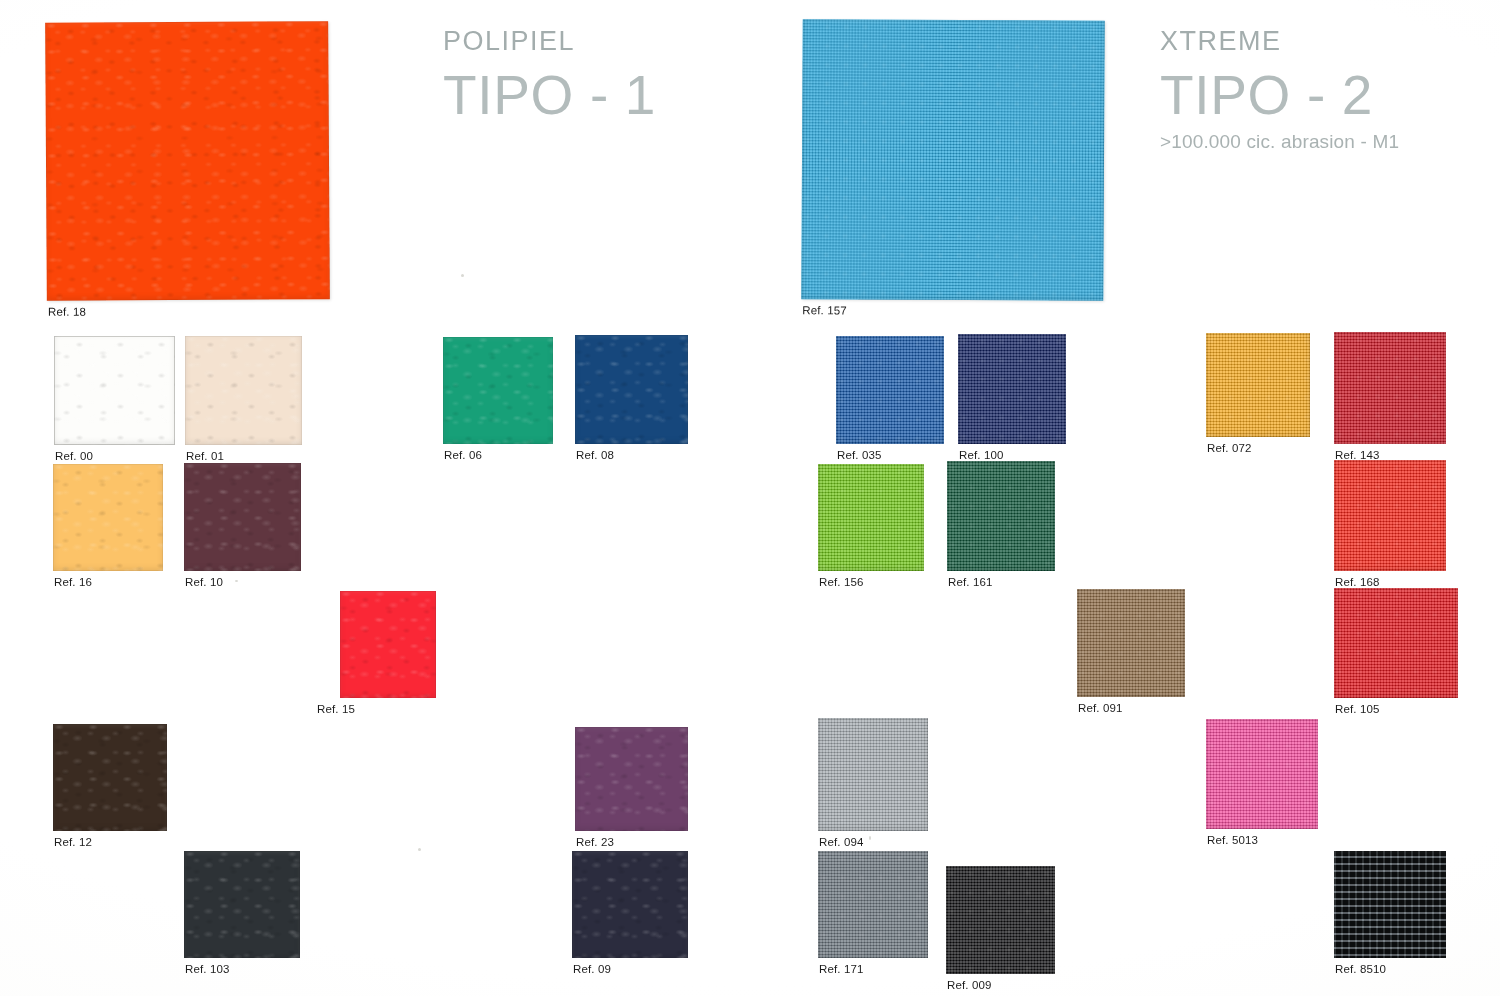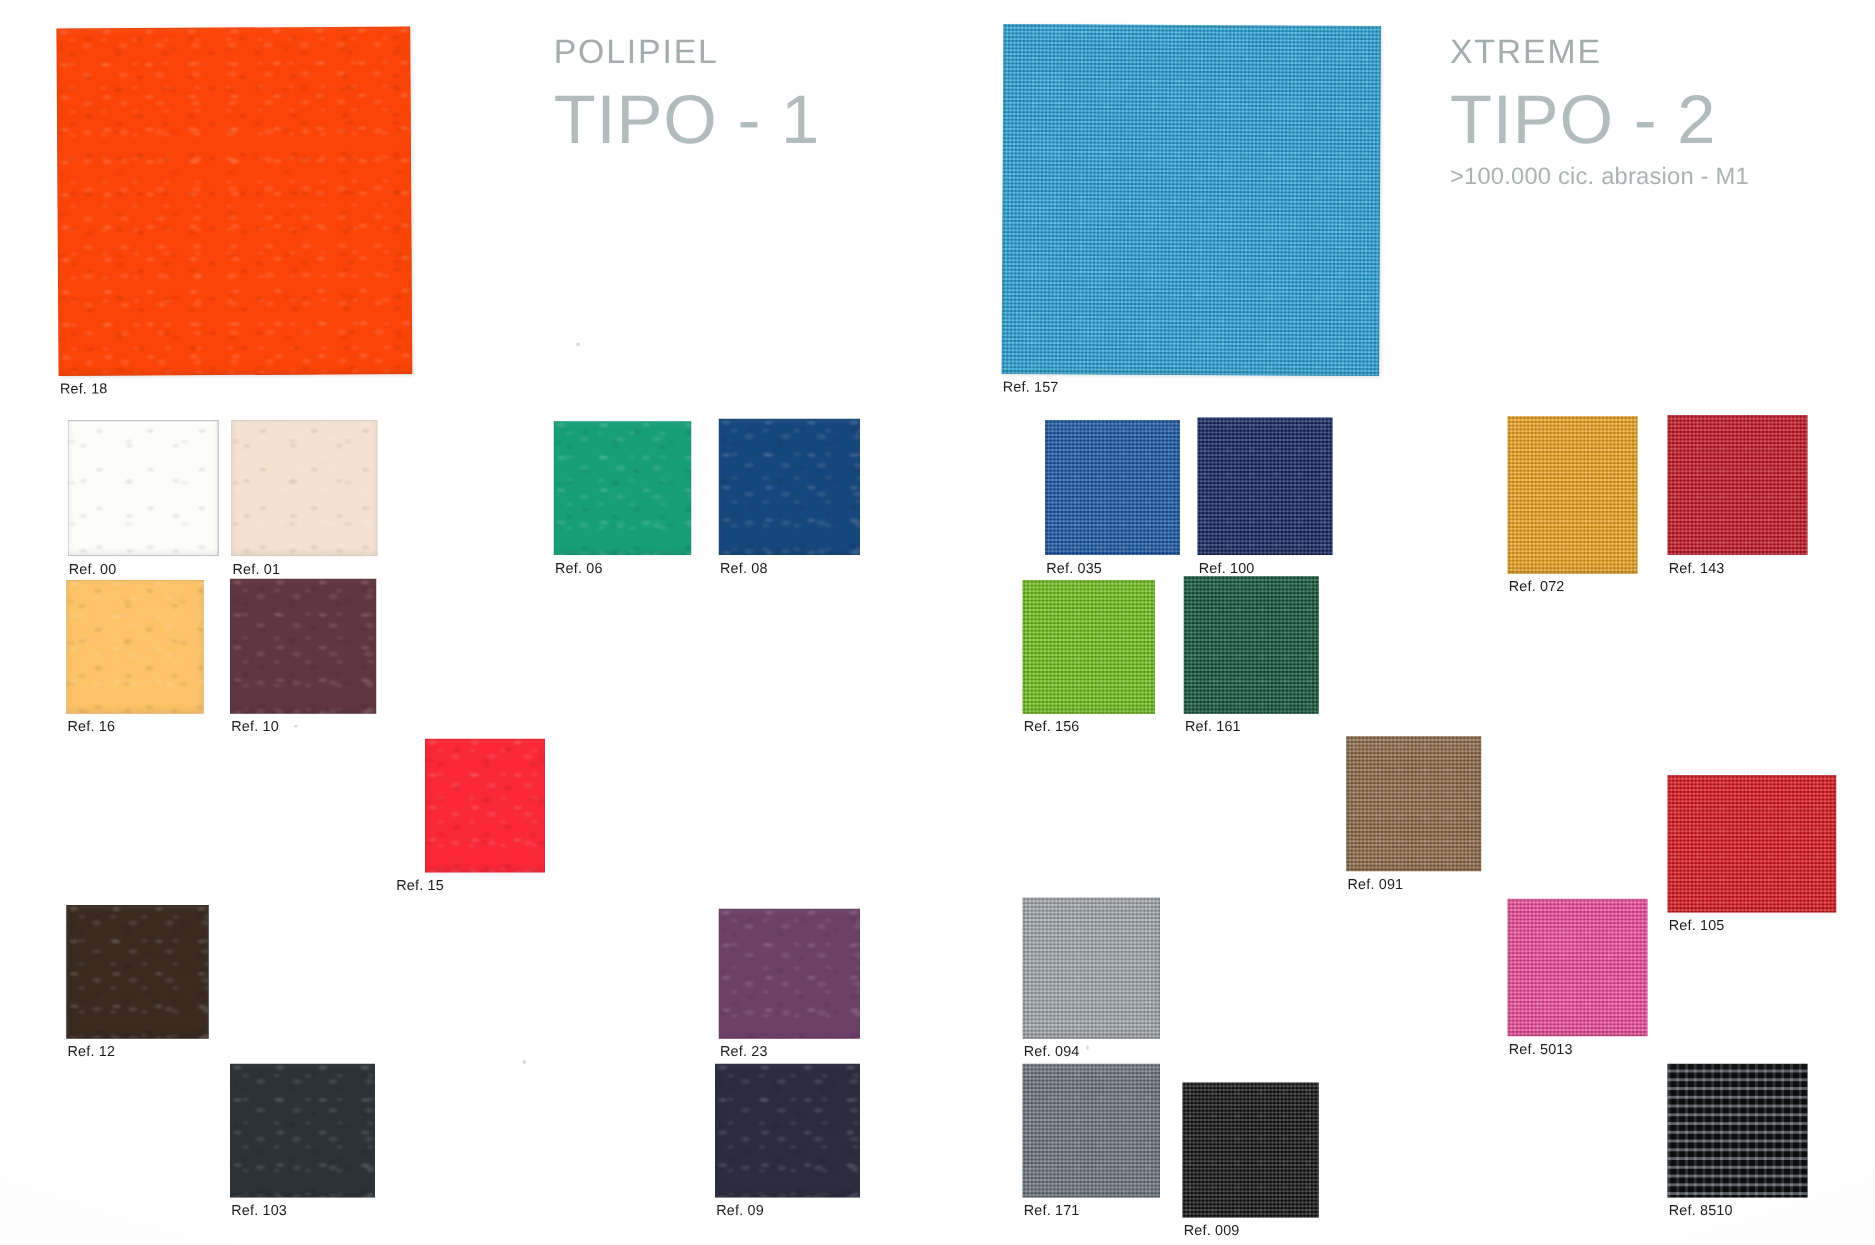--- a/index.html
+++ b/index.html
@@ -204,43 +204,47 @@
     </div>
 
     <div class="swatch-cell" style="left:76px; top:336px; width:108px; height:108px;">
       <div class="swatch tex-fabric" style="background:#1356a8"></div>
       <div class="label">Ref. 035</div>
     </div>
     <div class="swatch-cell" style="left:186px; top:334px; width:108px; height:110px;margin-left:12px;">
       <div class="swatch tex-fabric" style="background:#0f1f5f"></div>
       <div class="label">Ref. 100</div>
     </div>
-    <div class="swatch-cell" style="left:446px; top:333px; width:104px; height:126px;">
+    <div class="swatch-cell" style="left:446px; top:333px; width:104px; height:104px;">
       <div class="swatch tex-fabric" style="background:#f4a71c"></div>
       <div class="label">Ref. 072</div>
     </div>
     <div class="swatch-cell" style="left:574px; top:332px; width:112px; height:112px;">
       <div class="swatch tex-fabric" style="background:#c8111f"></div>
       <div class="label">Ref. 143</div>
     </div>
 
     <div class="swatch-cell" style="left:58px; top:464px; width:106px; height:107px;">
       <div class="swatch tex-fabric" style="background:#6fc516"></div>
       <div class="label">Ref. 156</div>
     </div>
     <div class="swatch-cell" style="left:187px; top:461px; width:108px; height:110px;">
       <div class="swatch tex-fabric" style="background:#0c5438"></div>
       <div class="label">Ref. 161</div>
     </div>
+    <div class="swatch-cell" style="left:574px; top:460px; width:112px; height:111px;">
+      <div class="swatch tex-fabric" style="background:#f42114"></div>
+      <div class="label">Ref. 168</div>
+    </div>
 
     <div class="swatch-cell" style="left:317px; top:589px; width:108px; height:108px;">
       <div class="swatch tex-fabric" style="background:#8d6a44"></div>
       <div class="label">Ref. 091</div>
     </div>
-    <div class="swatch-cell" style="left:574px; top:620px; width:135px; height:110px;">
+    <div class="swatch-cell" style="left:574px; top:588px; width:124px; height:110px;">
       <div class="swatch tex-fabric" style="background:#e01219"></div>
       <div class="label">Ref. 105</div>
     </div>
 
     <div class="swatch-cell" style="left:58px; top:718px; width:110px; height:113px;">
       <div class="swatch tex-fabric" style="background:#a3aab0"></div>
       <div class="label">Ref. 094</div>
     </div>
     <div class="swatch-cell" style="left:446px; top:719px; width:112px; height:110px;">
       <div class="swatch tex-fabric" style="background:#f44a9c"></div>

